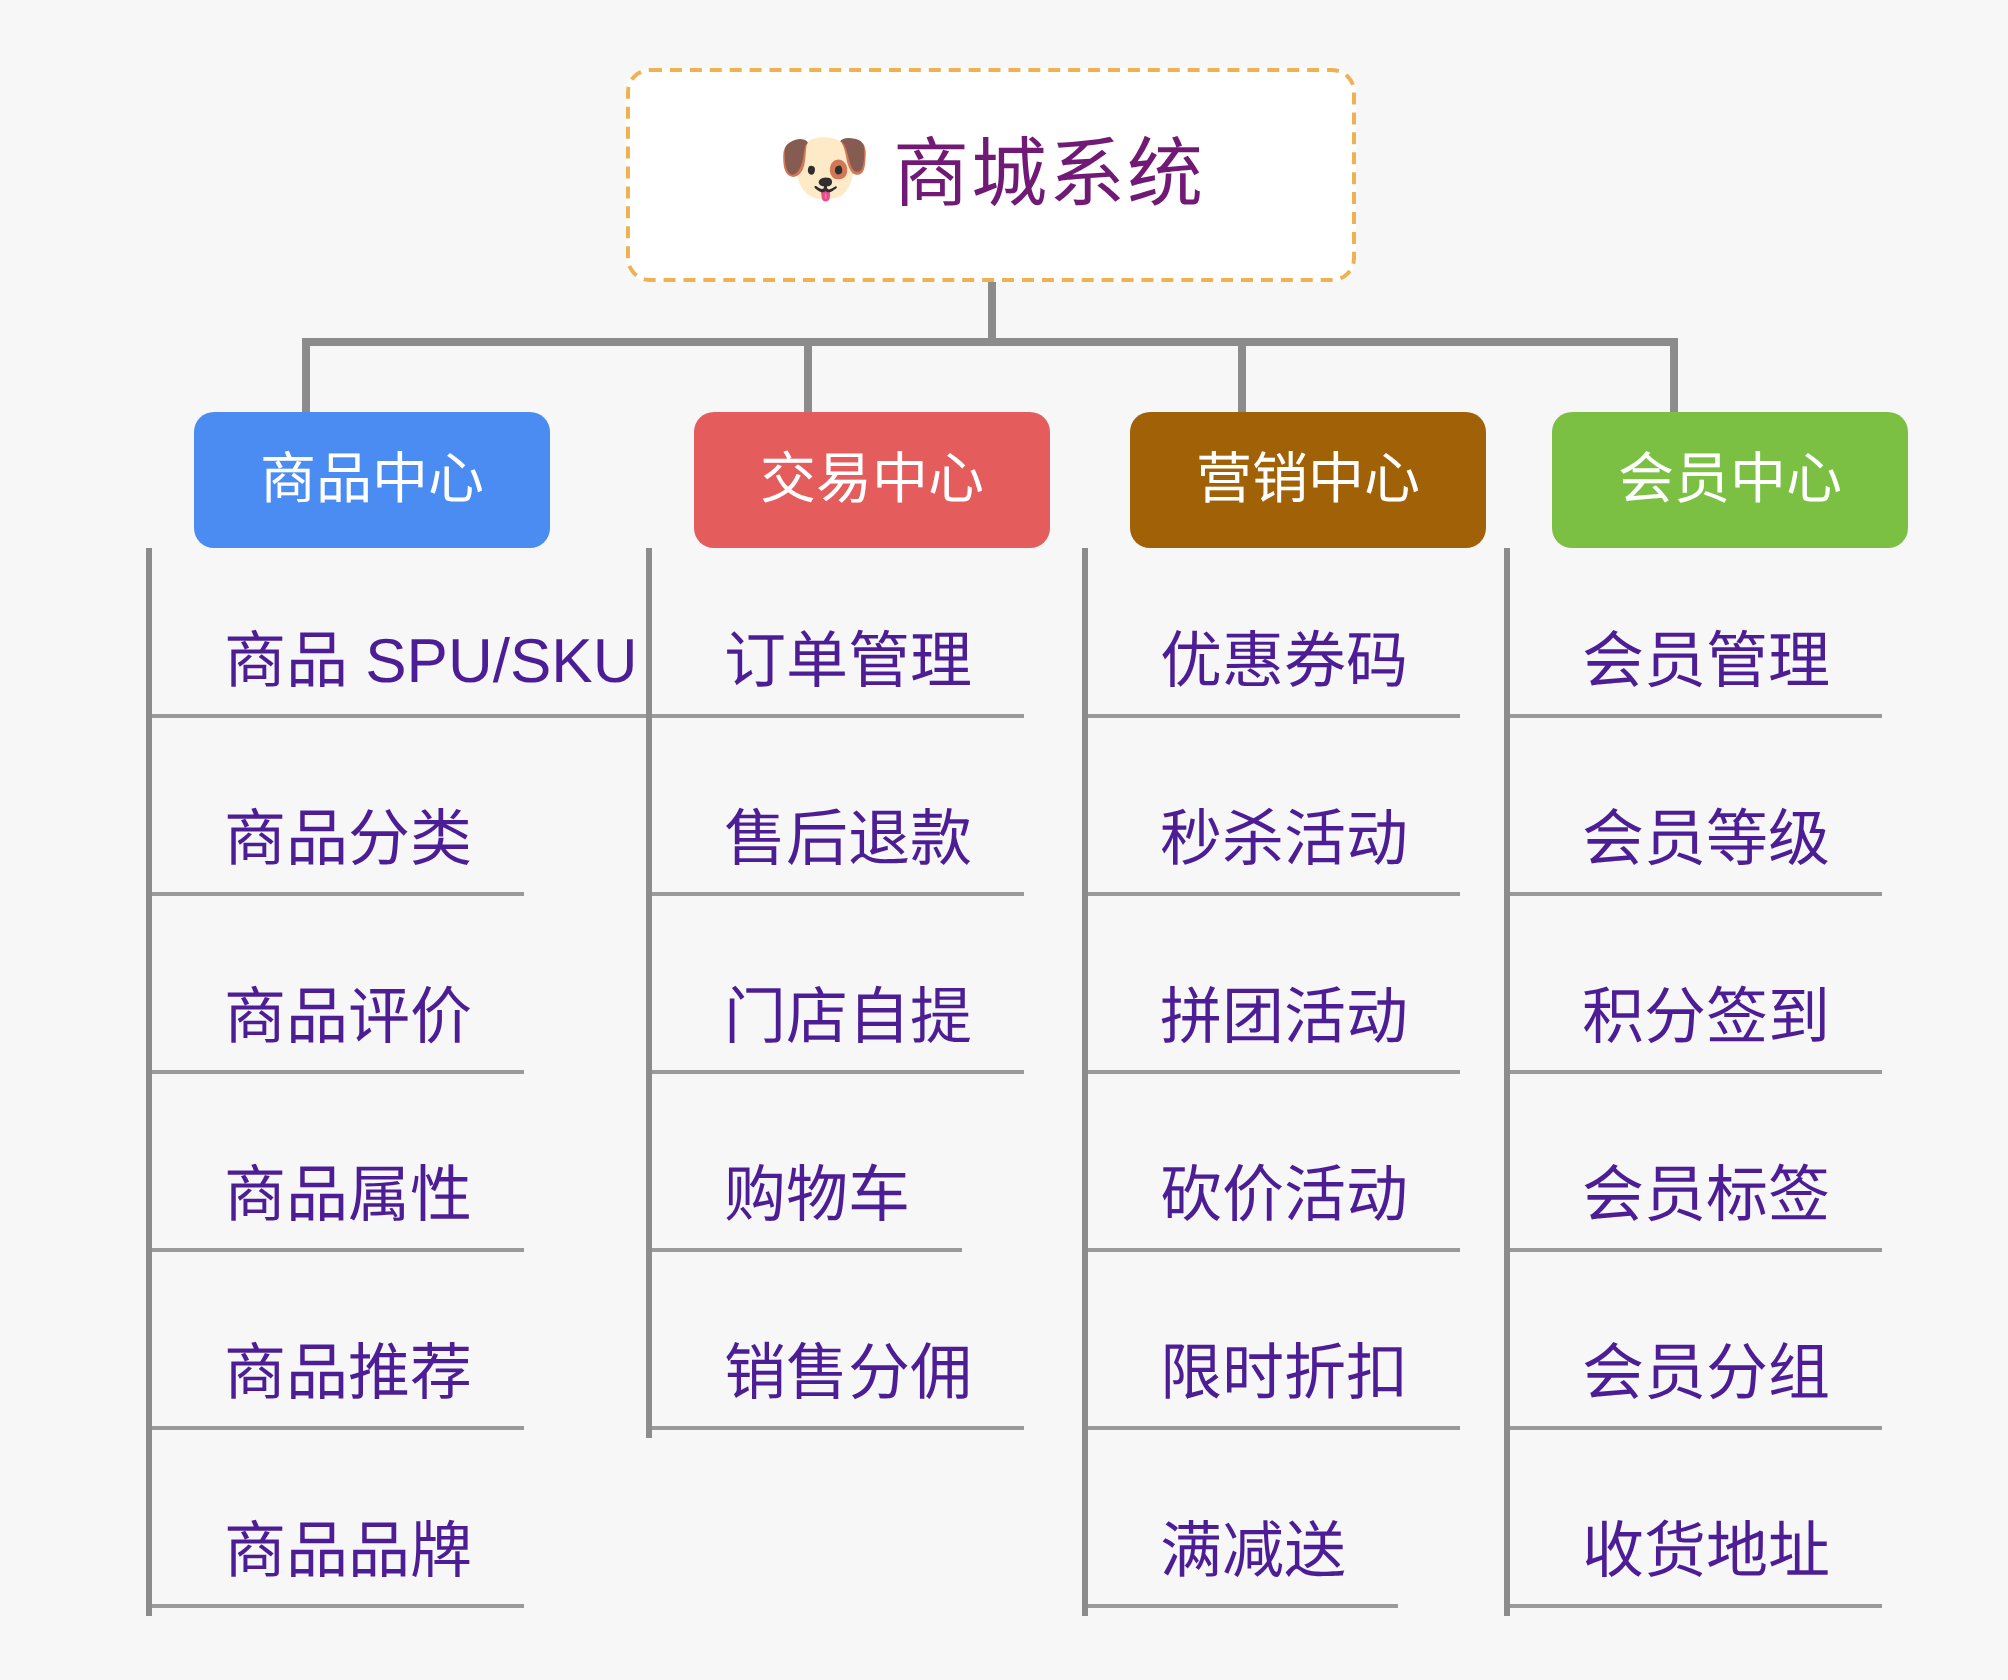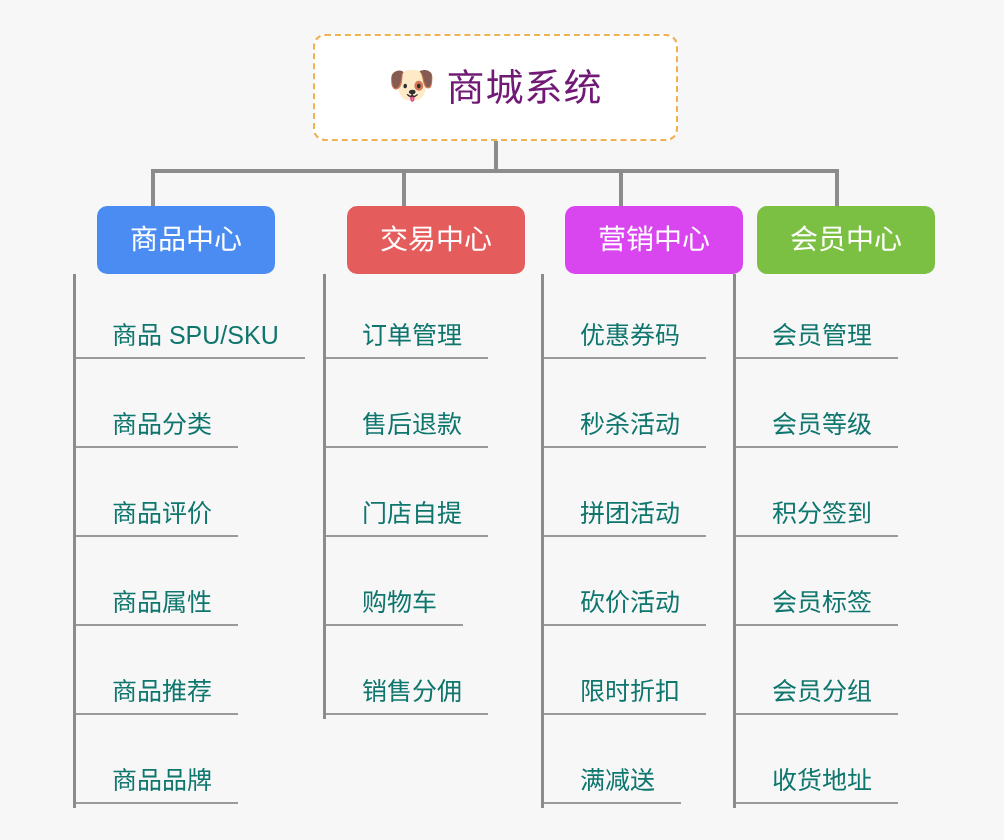--- a/index.html
+++ b/index.html
@@ -88,37 +88,37 @@
     top: 206px;
     width: 1004px;
   }
   .column {
     position: absolute;
     top: 0;
   }
   .column.col-1 { left: 57px;  width: 250px; }
   .column.col-2 { left: 307px; width: 220px; }
   .column.col-3 { left: 525px; width: 220px; }
-  .column.col-4 { left: 717px; width: 230px; }
+  .column.col-4 { left: 736px; width: 230px; }
 
   .cat-header {
     display: inline-block;
     box-sizing: border-box;
     border-radius: 10px;
     color: #ffffff;
     font-size: 28px;
     line-height: 1;
     padding: 20px 33px;
     white-space: nowrap;
     text-align: center;
     margin-left: 40px;
   }
   .cat-header.blue   { background: #4a8cf2; }
   .cat-header.red    { background: #e55c5c; }
-  .cat-header.orange { background: #d946ef; }
+  .cat-header.orange { background: #a16207; }
   .cat-header.green  { background: #7bc043; }
 
   
   .leaf-list {
     position: relative;
     margin: 0;
     padding: 0 0 0 0;
     list-style: none;
     margin-left: 16px;
     border-left: 3px solid #8c8c8c;
@@ -126,22 +126,22 @@
   .leaf-item {
     position: relative;
     height: 89px;
     box-sizing: border-box;
     display: flex;
     align-items: flex-end;
     padding: 0 0 4px 0;
   }
   .leaf-label {
     display: inline-block;
-    font-size: 25px;
-    color: #0f766e;
+    font-size: 31px;
+    color: #4c1d95;
     line-height: 1.25;
     white-space: nowrap;
     padding: 0 26px 6px 36px;
     border-bottom: 2px solid #9a9a9a;
   }
 </style>
 </head>
 <body>
 
 <div class="mindmap">

